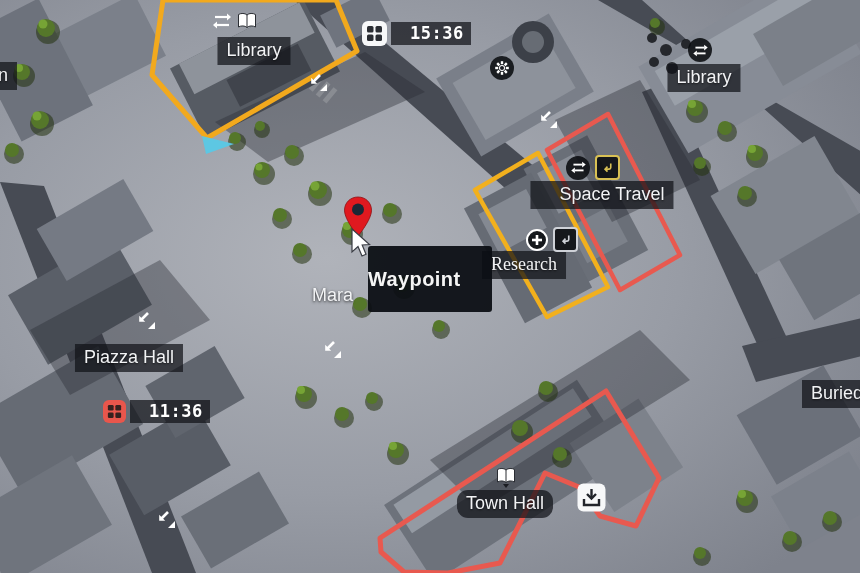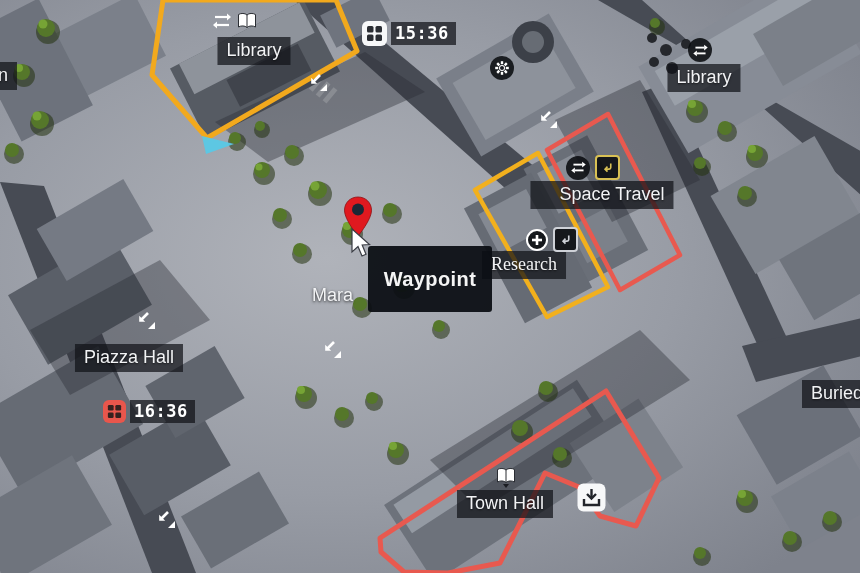--- a/index.html
+++ b/index.html
@@ -40,28 +40,28 @@
   .timer{position:absolute;z-index:6;display:flex;align-items:center;gap:4px;}
   .timer-box{
     width:25px;height:25px;border-radius:6px;display:flex;align-items:center;justify-content:center;
     flex:0 0 auto;
   }
   .timer-box.white{background:#f7f8f9;}
   .timer-box.red{background:#e8564c;}
   .timer-text{
     background:rgba(16,18,24,0.72);color:#fff;
     font-family:"DejaVu Sans Mono",monospace;font-weight:bold;font-size:17px;
-    padding:1px 7px 2px 4px;letter-spacing:0.5px;
+    padding:1px 7px 2px 19px;letter-spacing:0.5px;
   }
 
   
   #tooltip{
     position:absolute;left:368px;top:246px;width:124px;height:66px;z-index:10;
     background:rgba(11,14,19,0.94);border-radius:3px;
-    display:flex;align-items:center;justify-content:center;
+    display:flex;align-items:center;
     color:#f4f4f4;font-size:20px;font-weight:bold;letter-spacing:0.4px;
   }
 
   .svg-icon{display:block;}
 </style>
 </head>
 <body>
 
 <div id="viewport">
 
@@ -288,21 +288,21 @@
   <div class="map-label center" style="left:704px;top:64px;">Library</div>
 
   <div class="map-label center" style="left:602px;top:181px;padding-left:29px;">Space Travel</div>
 
   <div class="map-label center" style="left:524px;top:251px;font-family:Liberation Serif, serif;">Research</div>
 
   <div class="plain-label" style="left:312px;top:285px;">Mara</div>
 
   <div class="map-label center" style="left:129px;top:344px;">Piazza Hall</div>
 
-  <div class="map-label center" style="left:505px;top:490px;">Town Hall</div>
+  <div class="map-label center" style="left:505px;top:490px;border-radius:11px;">Town Hall</div>
 
   <div class="map-label" style="left:802px;top:380px;">Buried</div>
 
   <div class="icon-row" style="left:212px;top:12px;">
     <svg class="svg-icon" width="20" height="18" viewBox="0 0 20 18">
       <g stroke="#fff" stroke-width="2.2" fill="#fff">
         <path d="M3 5 h12" fill="none"></path>
           <path d="M15 1.5 L19 5 L15 8.5 Z" stroke="none"></path>
         <path d="M17 13 h-12" fill="none"></path>
           <path d="M5 9.5 L1 13 L5 16.5 Z" stroke="none"></path>
@@ -451,21 +451,21 @@
     <div class="timer-box red" style="width:23px;height:23px;">
       <svg width="15" height="15" viewBox="0 0 17 17">
           <g fill="#35211f">
             <rect x="1" y="1" width="6.5" height="6.5" rx="1.5"></rect>
             <rect x="9.5" y="1" width="6.5" height="6.5" rx="1.5"></rect>
             <rect x="1" y="9.5" width="6.5" height="6.5" rx="1.5"></rect>
             <rect x="9.5" y="9.5" width="6.5" height="6.5" rx="1.5"></rect>
           </g>
         </svg>
     </div>
-    <div class="timer-text">16:36</div>
+    <div class="timer-text">11:36</div>
   </div>
 
   <div class="overlay" style="left:496px;top:467px;">
     <svg width="20" height="22" viewBox="0 0 20 22">
       <path d="M10 3 C8 1 4 1 1.5 2.5 V15 C4 13.5 8 13.5 10 15.5 C12 13.5 16 13.5 18.5 15 V2.5 C16 1 12 1 10 3 Z M10 3 V15.5" fill="#fff" stroke="#2a2d33" stroke-width="1"></path>
       <path d="M7 17 L13 17 L10 21 Z" fill="rgba(16,18,24,0.85)"></path>
     </svg>
   </div>
 
   <div class="overlay" style="left:577px;top:483px;">

